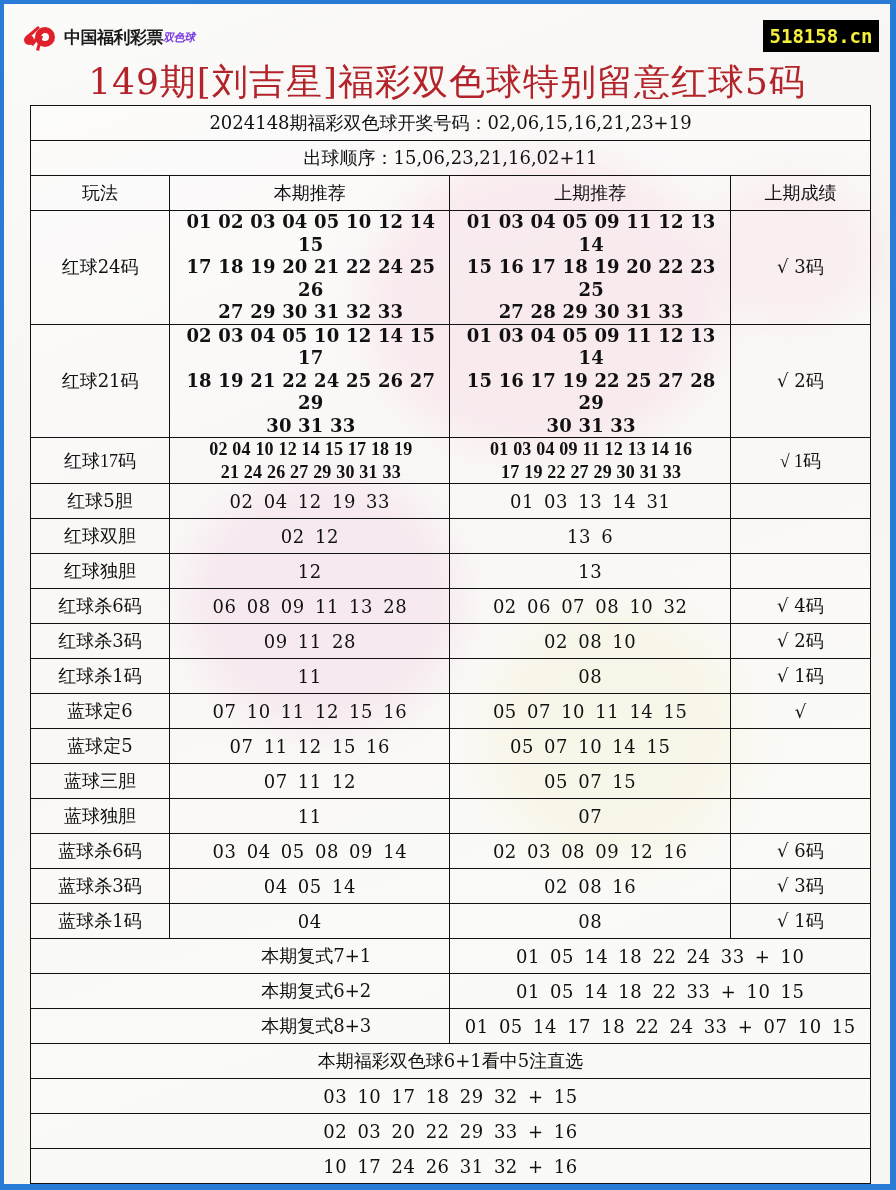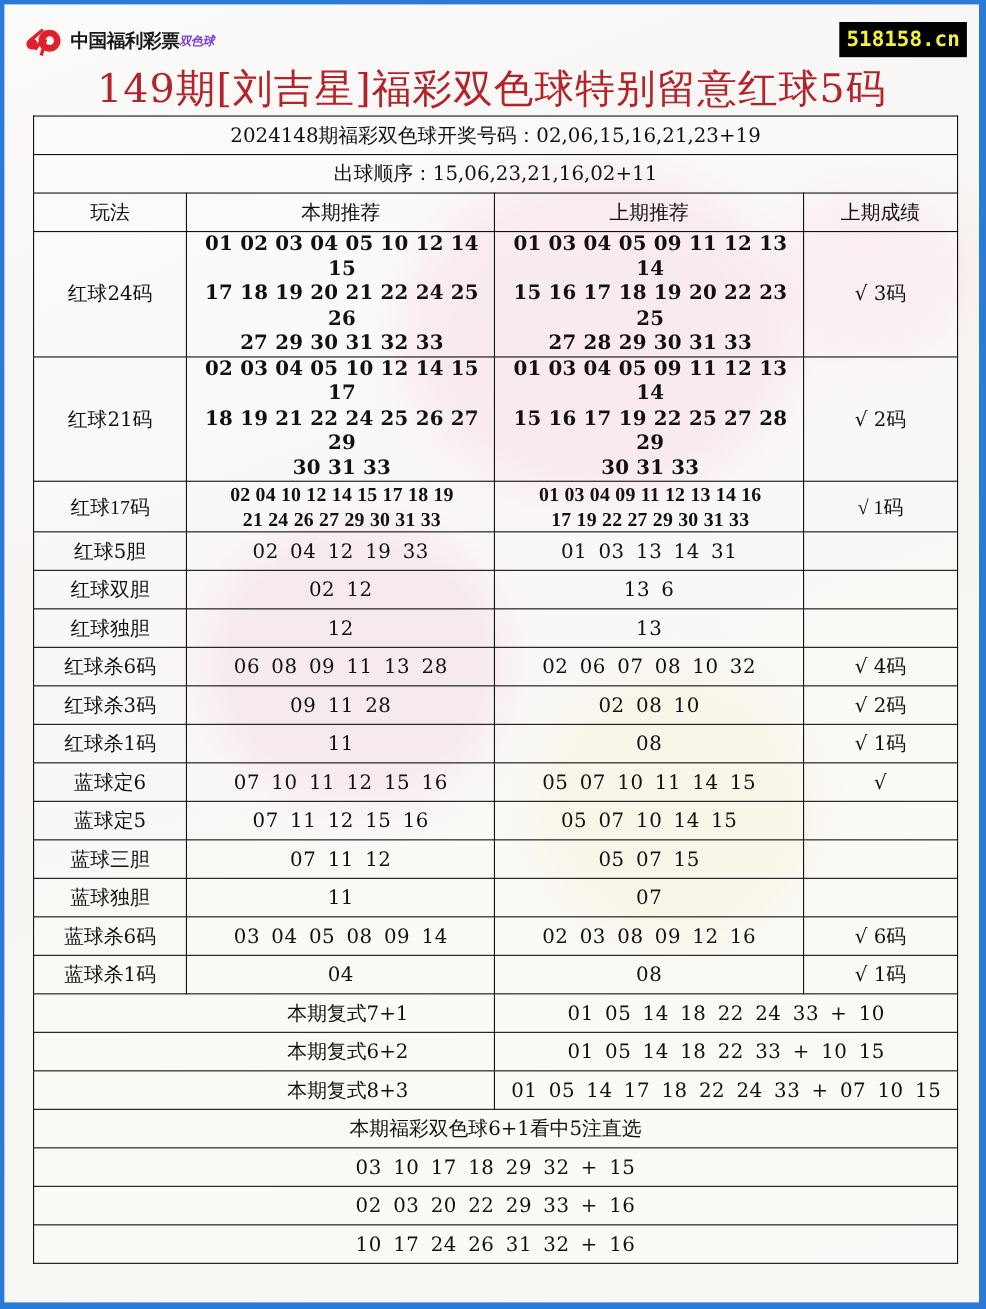--- a/index.html
+++ b/index.html
@@ -201,20 +201,26 @@
       <td class="num">07</td>
       <td></td>
     </tr>
     <tr>
       <td class="label">蓝球杀6码</td>
       <td class="num">03 04 05 08 09 14</td>
       <td class="num">02 03 08 09 12 16</td>
       <td>√ 6码</td>
     </tr>
     <tr>
+      <td class="label">蓝球杀3码</td>
+      <td class="num">04 05 14</td>
+      <td class="num">02 08 16</td>
+      <td>√ 3码</td>
+    </tr>
+    <tr>
       <td class="label">蓝球杀1码</td>
       <td class="num">04</td>
       <td class="num">08</td>
       <td>√ 1码</td>
     </tr>
 
     <tr>
       <td colspan="2" class="comp-label">本期复式7+1</td>
       <td colspan="2" class="num">01 05 14 18 22 24 33 + 10</td>
     </tr>

